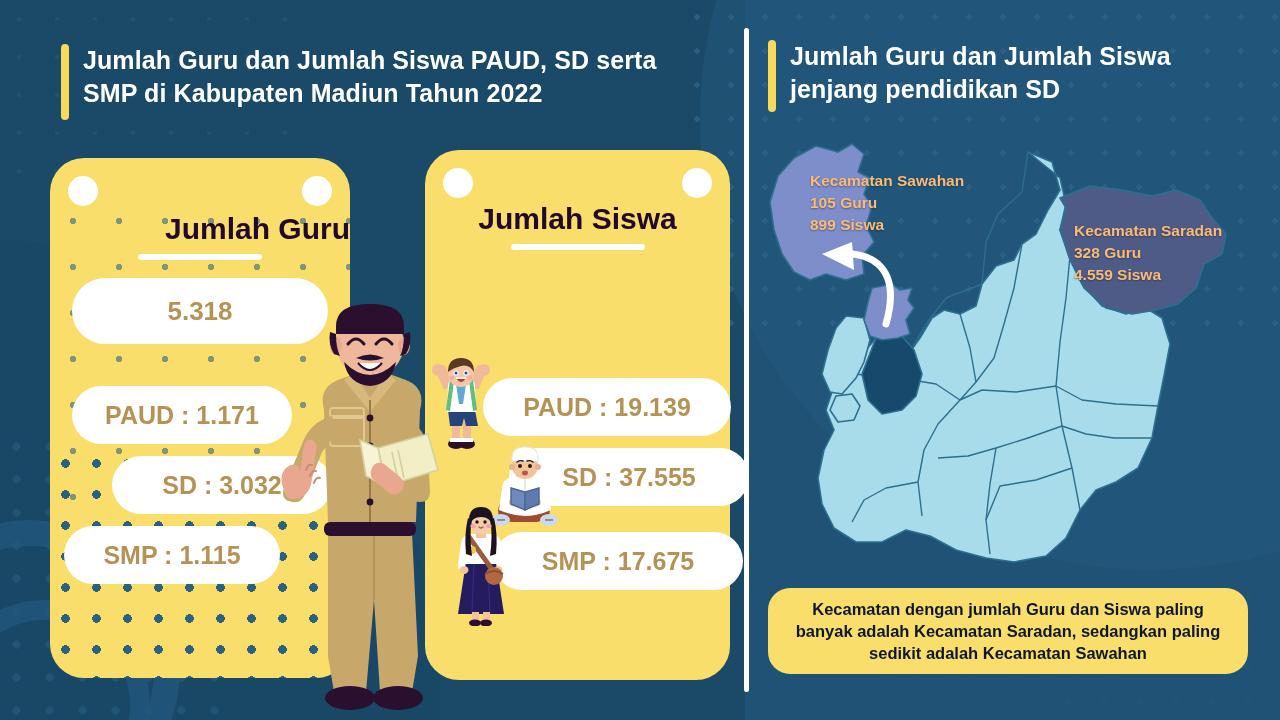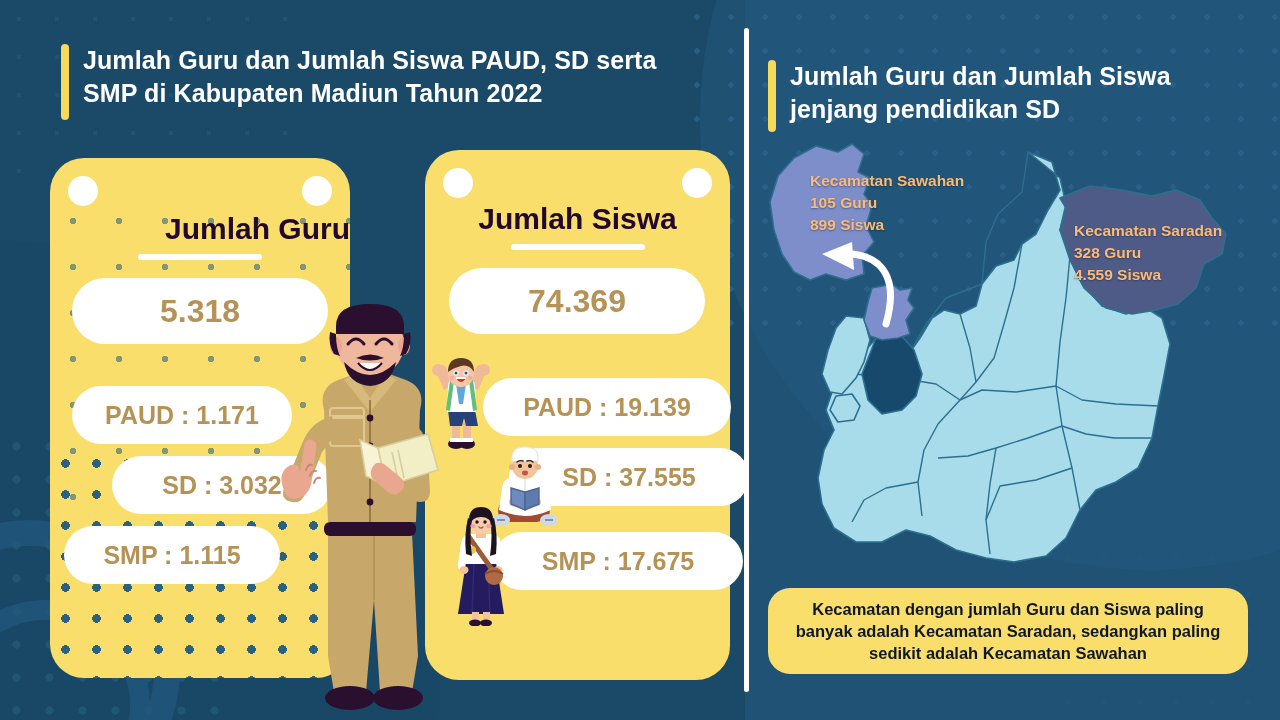--- a/index.html
+++ b/index.html
@@ -73,21 +73,21 @@
 
   
   .title-block{ position:absolute; display:flex; gap:14px; align-items:flex-start; }
   .title-bar{ width:8px; border-radius:4px; background:#f7d95c; flex:0 0 8px; }
   .title-text{
     color:#ffffff; font-weight:bold; line-height:1.30; letter-spacing:.1px;
   }
   #title-left  { left:48px;  top:44px; width:660px;padding-left:13px; }
   #title-left .title-bar{ height:76px; }
   #title-left .title-text{ font-size:25px; }
-  #title-right { left:768px; top:60px; width:470px; }
+  #title-right { left:768px; top:40px; width:470px; }
   #title-right .title-bar{ height:72px; }
   #title-right .title-text{ font-size:25px; }
 
   
   .card{
     position:absolute;
     background:#f9de6b;
     border-radius:34px;
   }
   #card-guru  { left:50px;  top:158px; width:300px; height:520px; }
@@ -111,21 +111,21 @@
     position:absolute; height:6px; background:#ffffff; border-radius:3px;
   }
   #card-guru  .card-rule{ left:88px; width:124px; top:96px; }
   #card-siswa .card-rule{ left:86px; width:134px; top:94px; }
 
   .pill{
     position:absolute; background:#ffffff; border-radius:40px;
     display:flex; align-items:center; justify-content:center;
     color:#b59256; font-weight:bold; white-space:nowrap;
   }
-  .pill.total{ font-size:32px; }
+  .pill.total{ font-size:26px; }
   .pill.sub  { font-size:25px; }
 
   
   #guru-total { left:22px; top:120px; width:256px; height:66px; }
   #guru-paud  { left:22px; top:228px; width:220px; height:58px; }
   #guru-sd    { left:62px; top:298px; width:220px; height:58px; }
   #guru-smp   { left:14px; top:368px; width:216px; height:58px; }
 
   
   #siswa-total{ left:24px; top:118px; width:256px; height:66px; }
@@ -217,21 +217,20 @@
     <div class="pill sub" id="guru-paud">PAUD : 1.171</div>
     <div class="pill sub" id="guru-sd">SD : 3.032</div>
     <div class="pill sub" id="guru-smp">SMP : 1.115</div>
   </div>
 
   <div class="card" id="card-siswa">
     <div class="punch left"></div>
     <div class="punch right"></div>
     <div class="card-title">Jumlah Siswa</div>
     <div class="card-rule"></div>
-    <div class="pill total" id="siswa-total">74.369</div>
     <div class="pill sub" id="siswa-paud">PAUD : 19.139</div>
     <div class="pill sub" id="siswa-sd">SD : 37.555</div>
     <div class="pill sub" id="siswa-smp">SMP : 17.675</div>
   </div>
 
   <svg class="illus" id="teacher" viewBox="0 0 210 420">
 
     <path d="M66 232 L150 232 L156 356 L150 392 L118 392 L112 300 L104 392 L72 392 L66 356 Z" fill="#c8a86a"></path>
     <path d="M112 232 L112 300" stroke="#b3935a" stroke-width="2" fill="none"></path>
 

